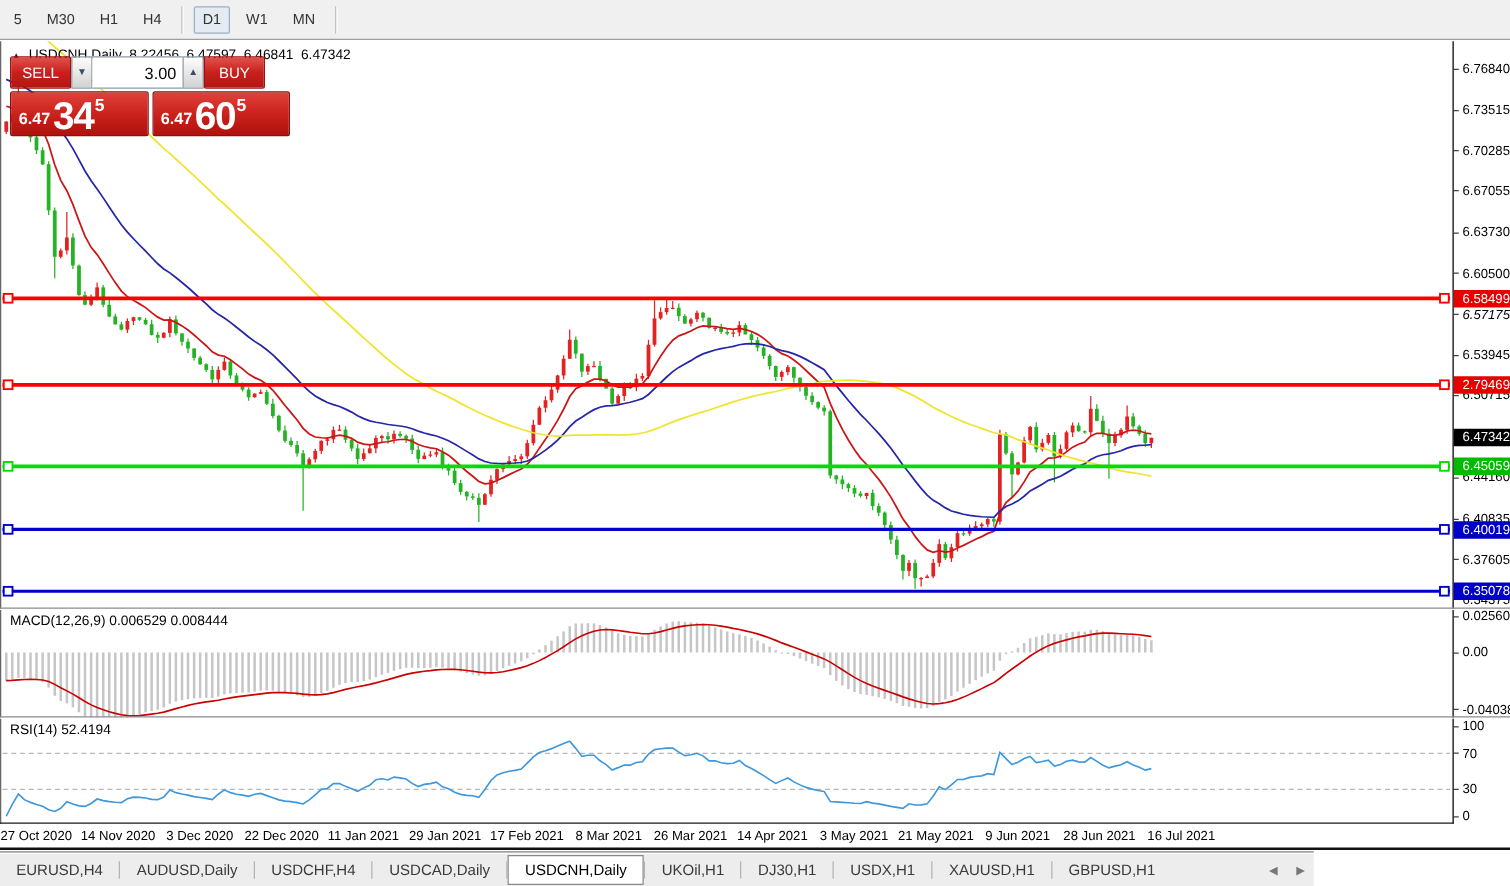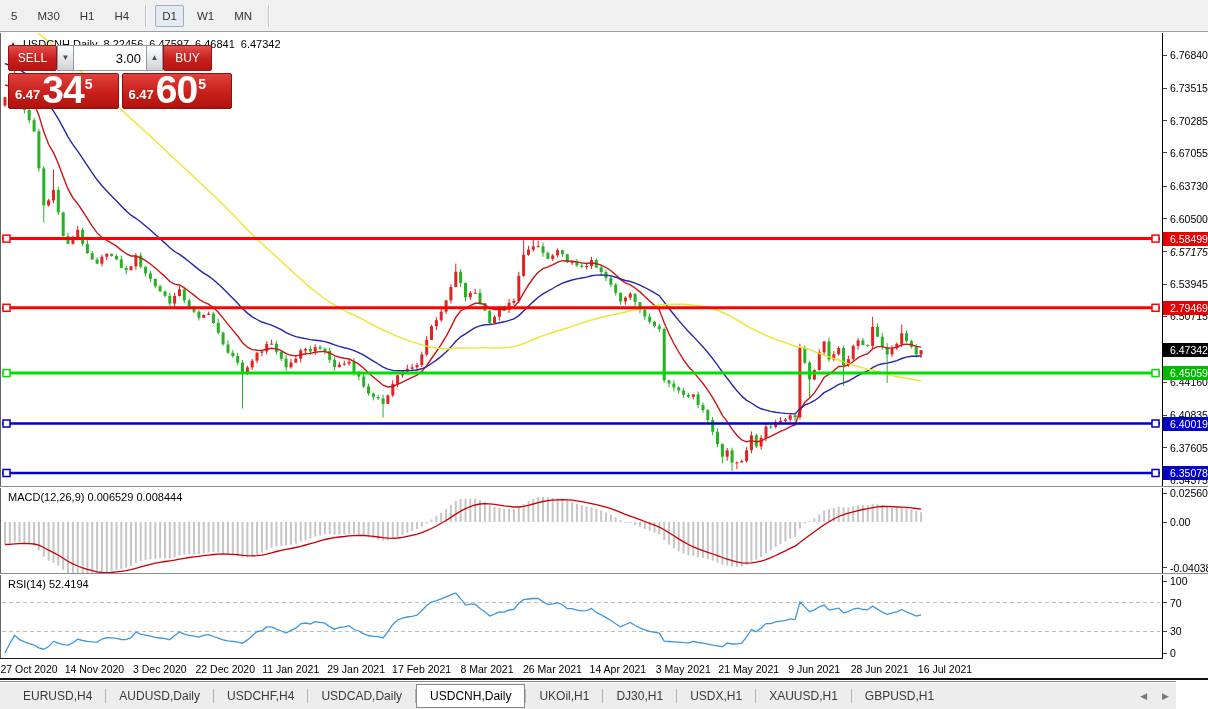--- a/index.html
+++ b/index.html
@@ -39,37 +39,37 @@
       background:linear-gradient(#e2514d,#c9201d 50%,#b51511);border-radius:2px;padding:0}
   .spin{width:17px;box-sizing:border-box;background:linear-gradient(#fefefe,#d2d2d2);
         border:1px solid #8f9aa5;display:flex;align-items:center;justify-content:center}
   .spin span{font-size:8px;color:#3c4f66;line-height:1}
   #vol{width:72px;border:1px solid #8f9aa5;border-left:none;border-right:none;text-align:right;
        font-size:13px;color:#000;padding:0 5px 0 0;font-family:inherit;box-sizing:border-box;height:26px}
   .tp-row2{display:flex;margin-top:2px;gap:3px;height:36px}
   .price-box{flex:1;background:linear-gradient(#e0403c,#c9201a 55%,#b0120e);border:1px solid #8f0f0c;
              color:#fff;display:flex;align-items:flex-end;padding:0 14px 2px 6px;border-radius:2px;box-sizing:border-box}
   .pbase{font-size:13px;font-weight:bold;margin:0 2px 4px 0}
-  .pbig{font-size:39px;font-weight:bold;line-height:.85;letter-spacing:-1px}
+  .pbig{font-size:31px;font-weight:bold;line-height:.85;letter-spacing:-1px}
   .psup{font-size:14px;font-weight:bold;margin:0 0 14px 1px}
   
   #right-axis{position:absolute;left:1163px;top:0;width:45px;height:626px;background:#fff}
   .tick{position:absolute;left:0;width:100%;height:12px;display:flex;align-items:center;
         font-size:10.5px;color:#000}
   .tick span{padding-left:7px}
   .tick::before{content:"";position:absolute;left:0;top:5.5px;width:4px;height:1px;background:#444}
   .badge{position:absolute;left:0;right:0;height:14px;line-height:14px;font-size:10.5px;
          color:#fff;padding-left:7px;z-index:3}
   
   #time-axis{position:absolute;left:0;top:626px;width:1163px;height:20px}
   .tlabel{position:absolute;top:4px;transform:translateX(-50%);font-size:10.5px;color:#000;white-space:nowrap}
   
-  #tab-bar{position:absolute;top:681px;left:0;width:1176px;height:28px;background:#ededed;
+  #tab-bar{position:absolute;top:681px;left:0;width:1051px;height:28px;background:#ededed;
            border-top:1px solid #888;box-shadow:inset 0 1px 0 #fff;display:flex;align-items:center;
-           padding-left:10px;box-sizing:border-box}
+           box-sizing:border-box}
   .tab{font-size:12px;color:#3a3a3a;padding:4px 13px;white-space:nowrap}
   .tab.active{background:#fff;border:1px solid #8a8a8a;color:#000}
   .tab-sep{width:1px;height:14px;background:#b4b4b4}
   #tab-arrows{position:absolute;right:7px;top:9px;display:flex;gap:15px;color:#777;font-size:9px}
 </style>
 </head>
 <body>
 
 <div id="app">
 

